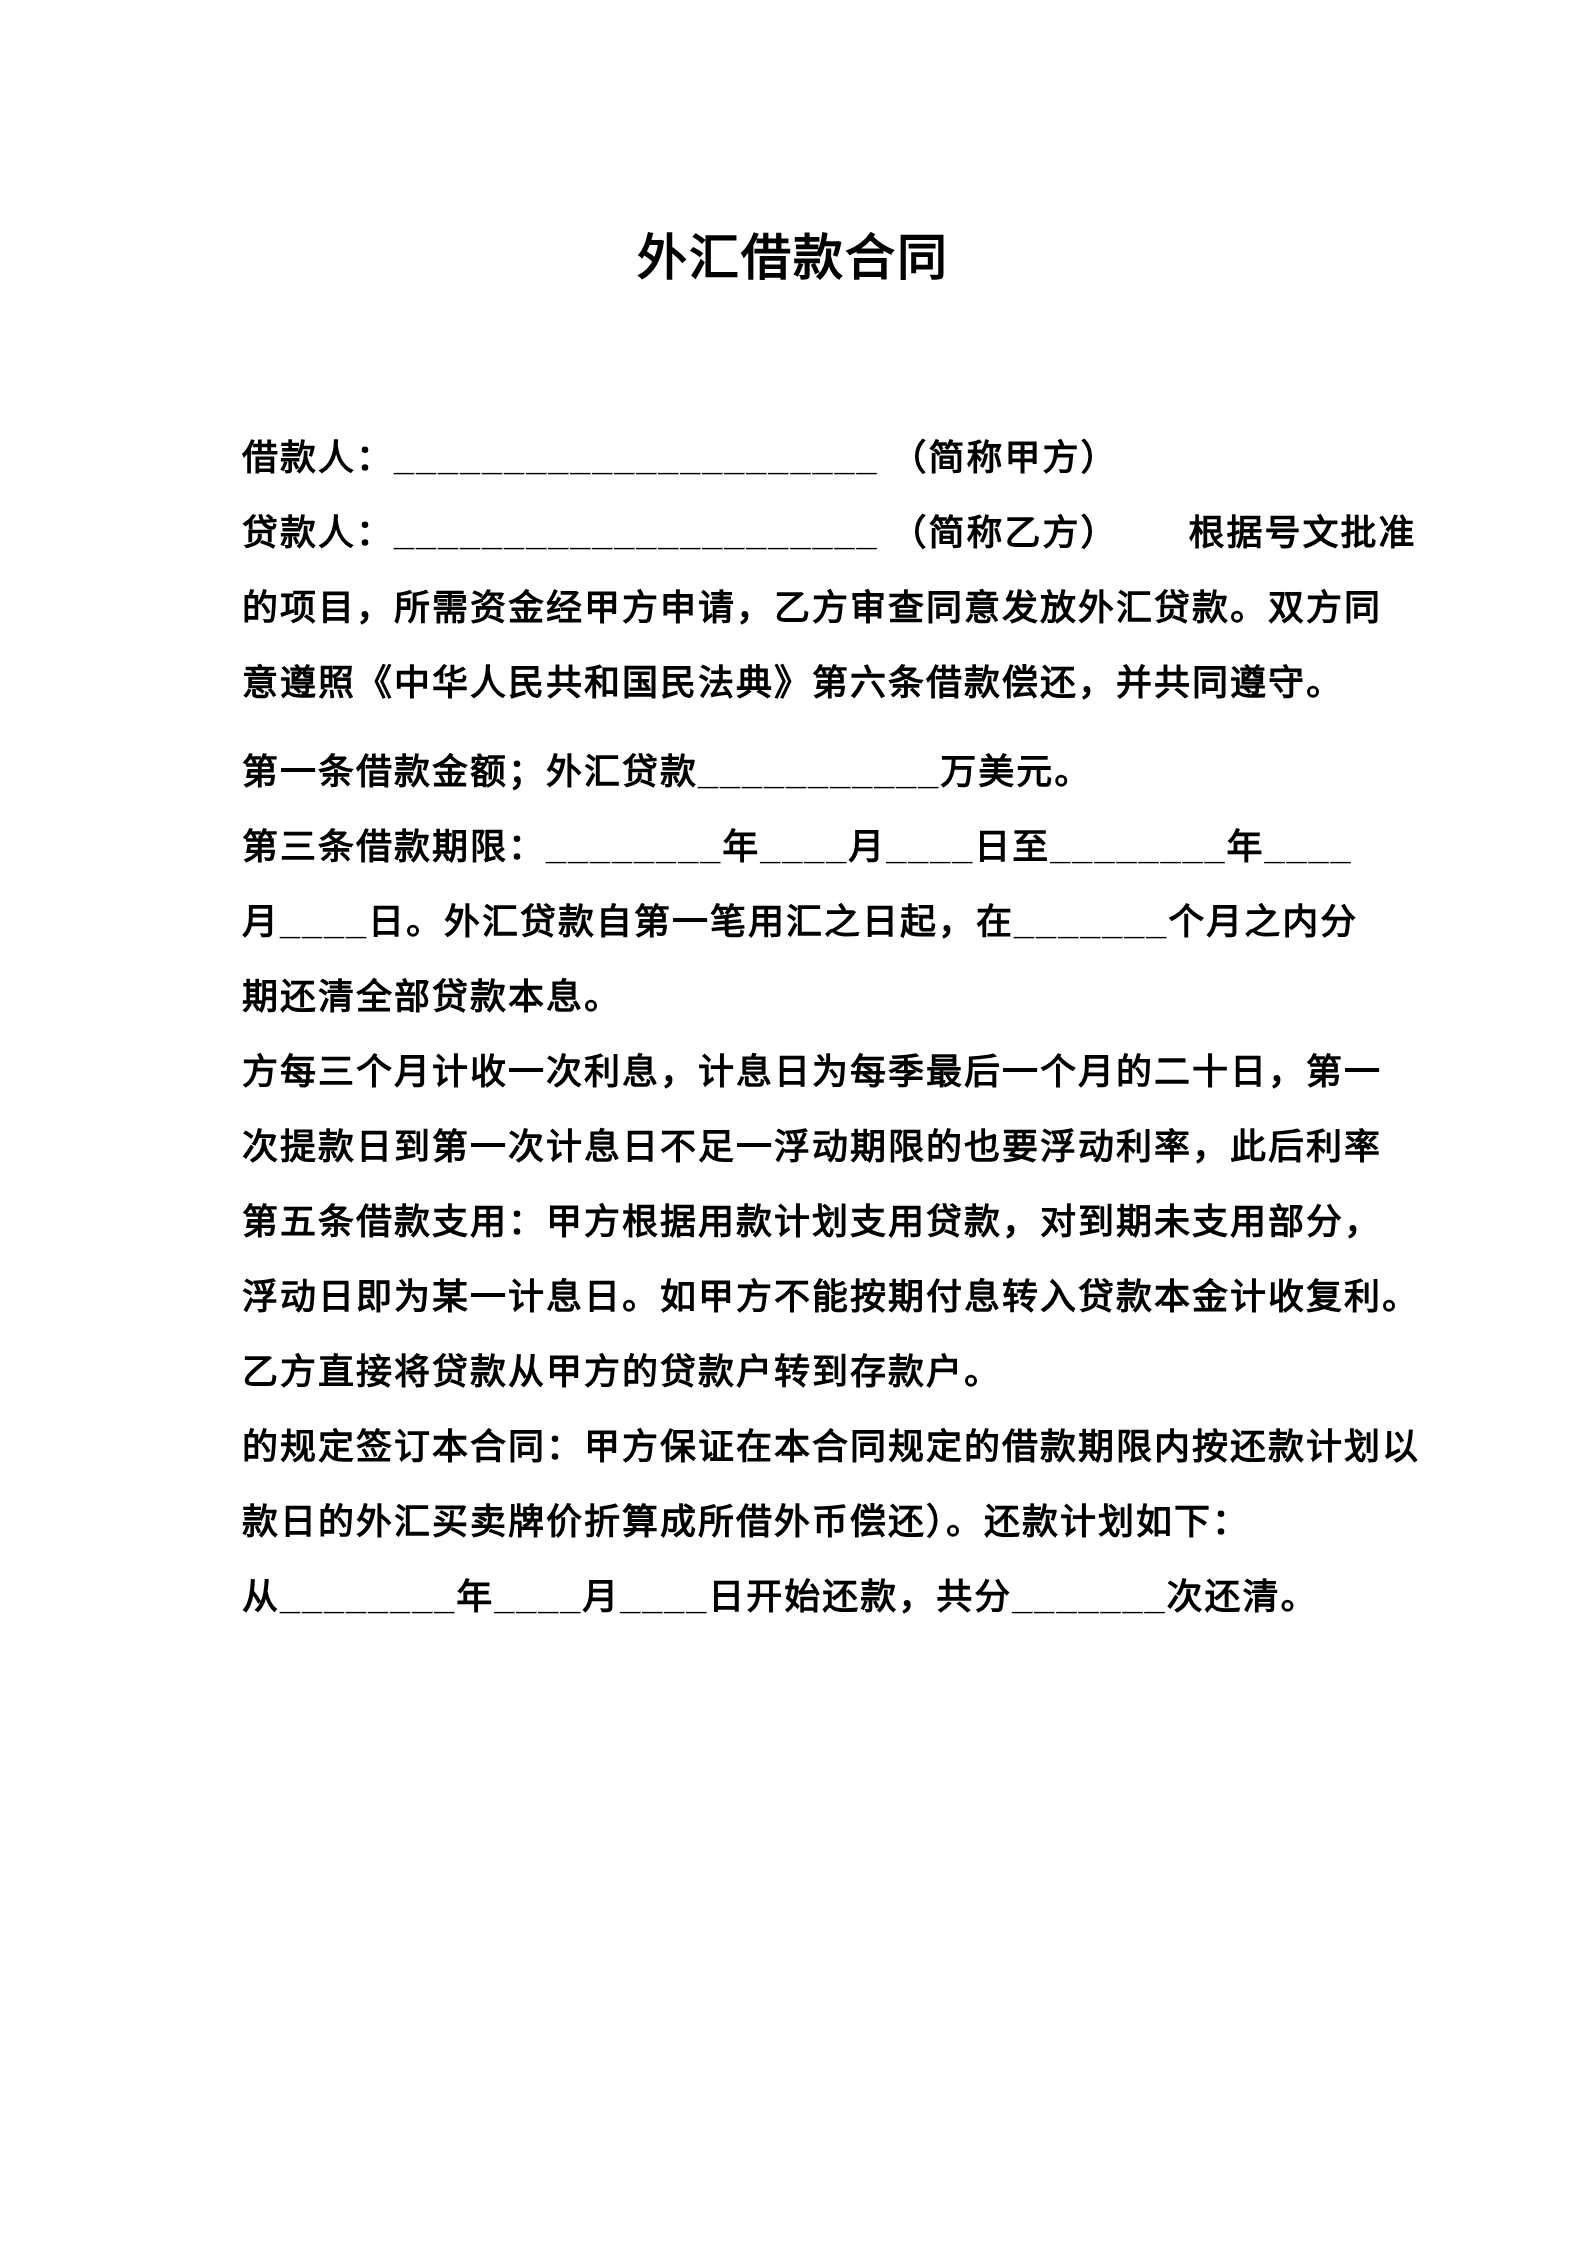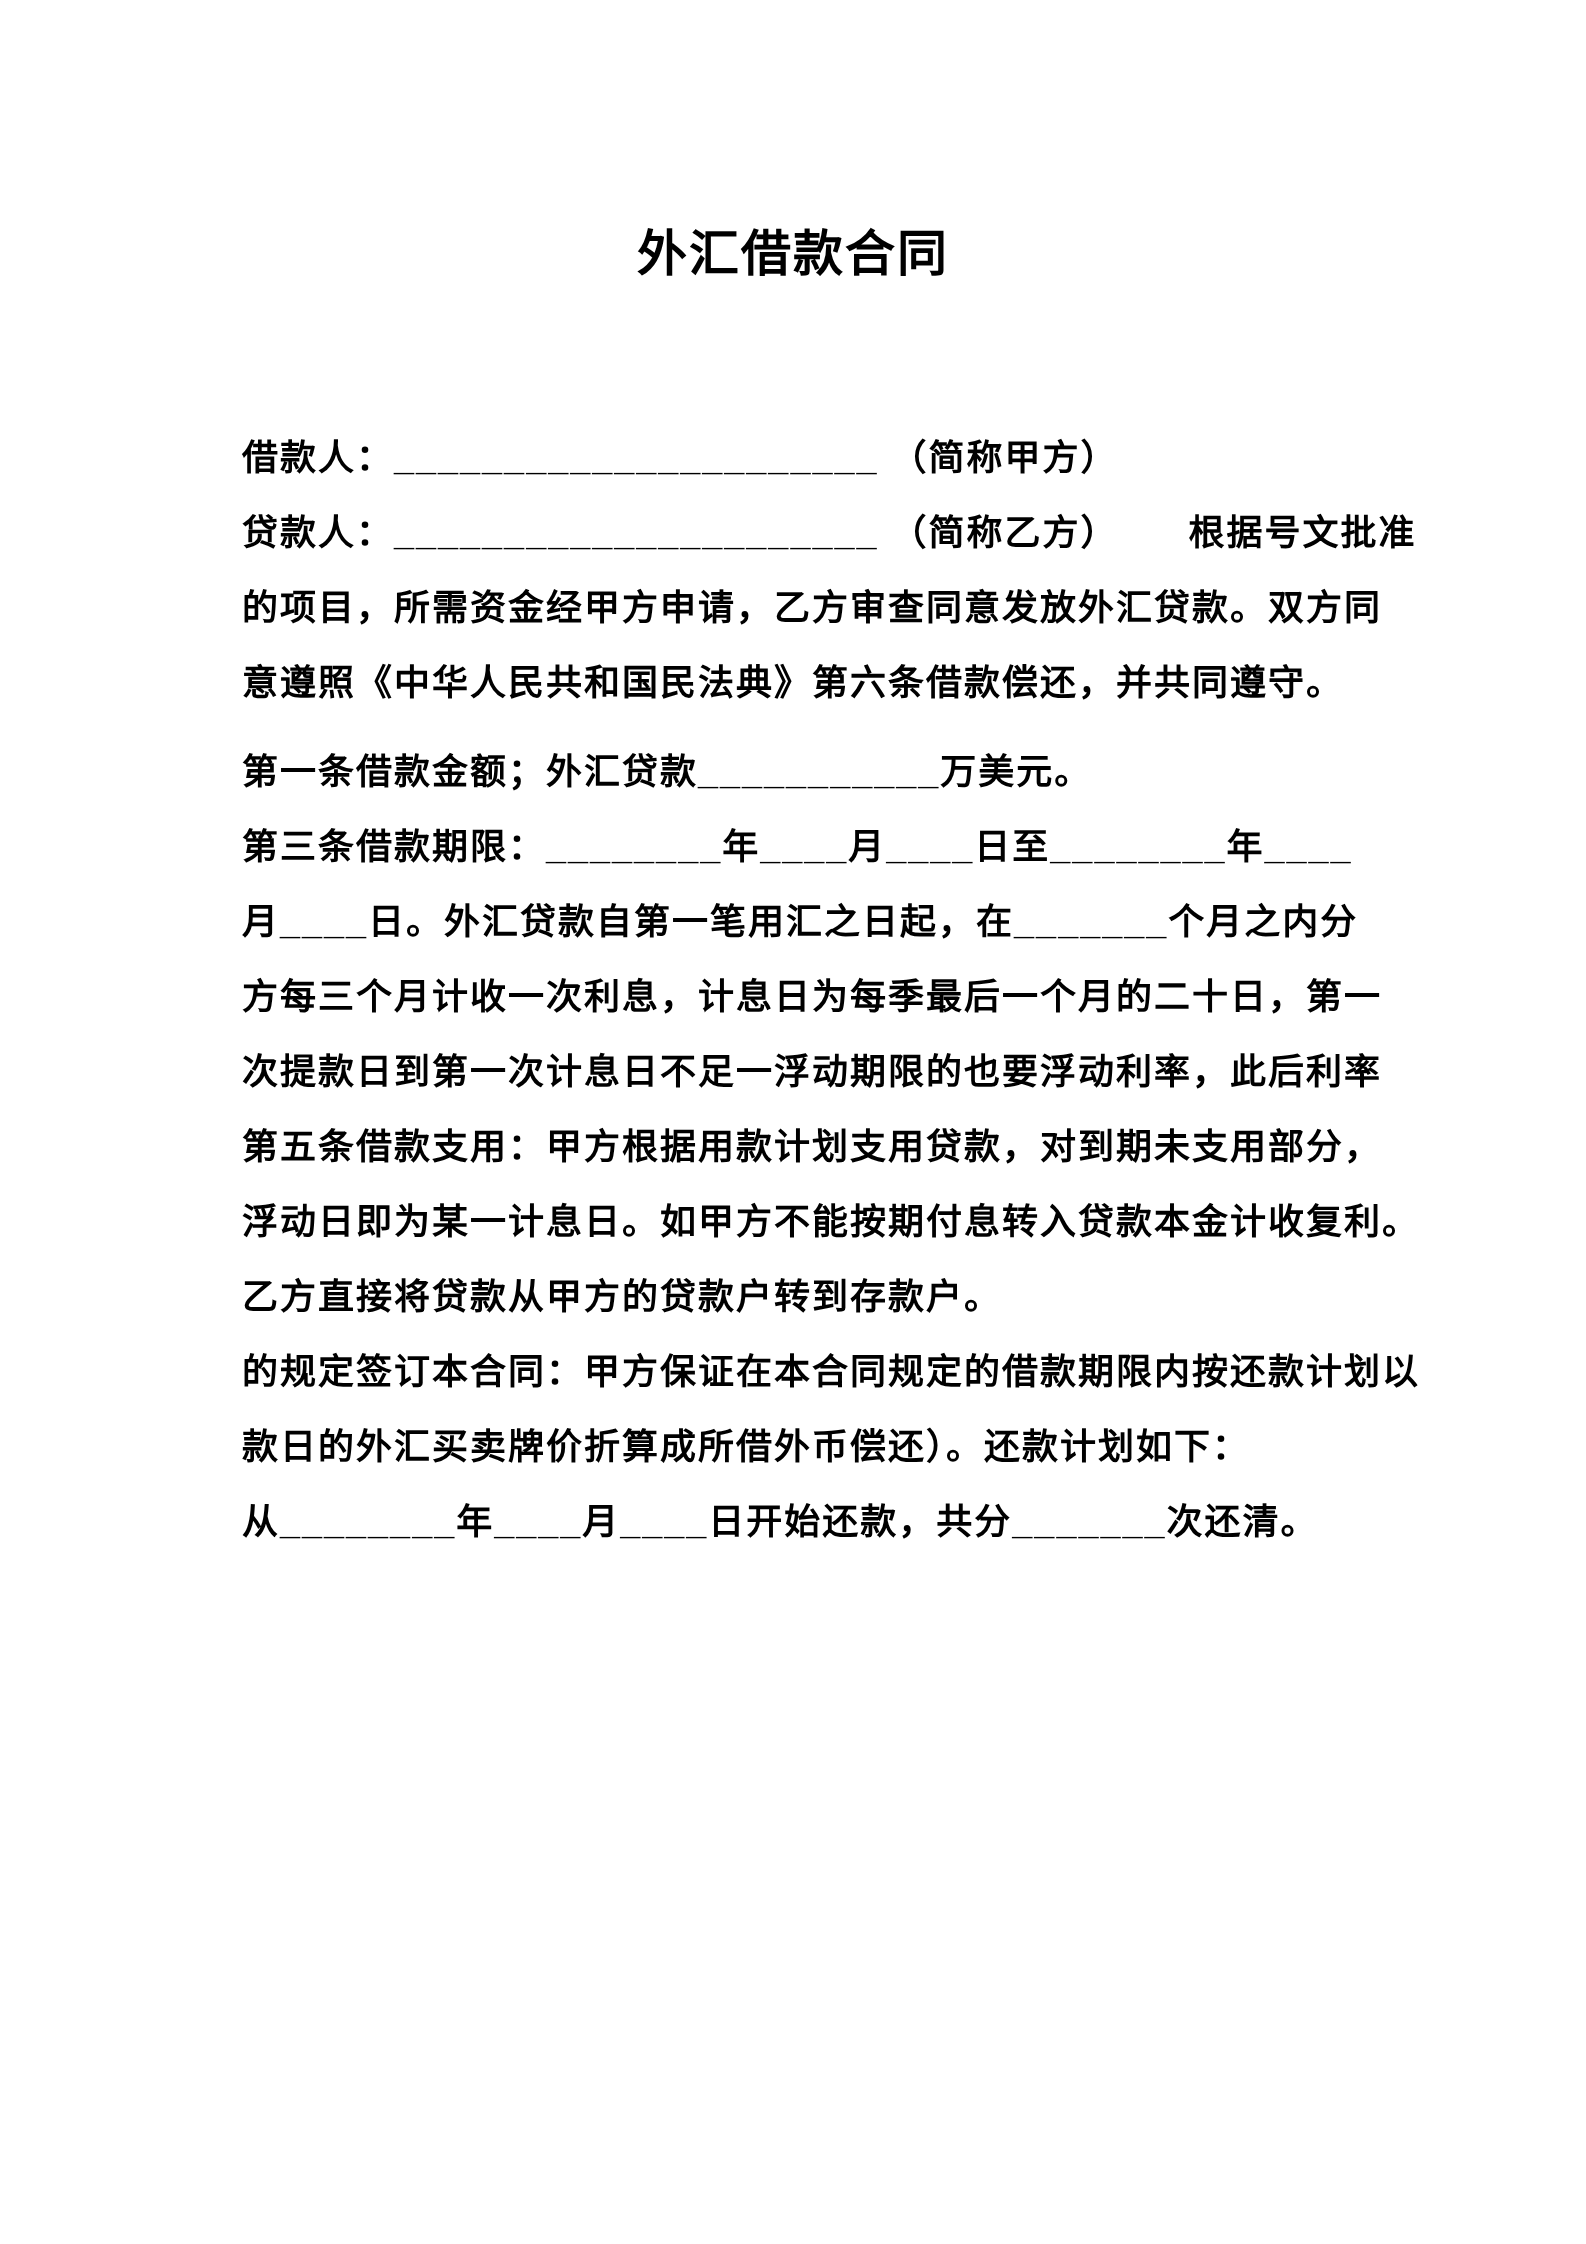--- a/index.html
+++ b/index.html
@@ -20,21 +20,20 @@
   .doc-title {
     margin: 0;
     padding-top: 225px;
     height: 66px;
     line-height: 66px;
     text-align: center;
     font-size: 50px;
     font-weight: bold;
     letter-spacing: 2px;
     color: #000000;
-    font-family: Liberation Mono, monospace;
   }
   .doc-body {
     margin-top: 129px;
     padding-left: 242px;
     padding-right: 113px;
   }
   .doc-line {
     font-size: 36px;
     font-weight: bold;
     line-height: 75px;
@@ -52,20 +51,21 @@
 <div class="page">
   <h1 class="doc-title">外汇借款合同</h1>
   <div class="doc-body">
     <div class="doc-line">借款人：______________________ （简称甲方）</div>
     <div class="doc-line">贷款人：______________________ （简称乙方）　　 根据号文批准</div>
     <div class="doc-line">的项目，所需资金经甲方申请，乙方审查同意发放外汇贷款。双方同</div>
     <div class="doc-line">意遵照《中华人民共和国民法典》第六条借款偿还，并共同遵守。</div>
     <div class="doc-line gap-lg">第一条借款金额；外汇贷款___________万美元。</div>
     <div class="doc-line">第三条借款期限：________年____月____日至________年____</div>
     <div class="doc-line">月____日。外汇贷款自第一笔用汇之日起，在_______个月之内分</div>
+    <div class="doc-line">期还清全部贷款本息。</div>
     <div class="doc-line">方每三个月计收一次利息，计息日为每季最后一个月的二十日，第一</div>
     <div class="doc-line">次提款日到第一次计息日不足一浮动期限的也要浮动利率，此后利率</div>
     <div class="doc-line">第五条借款支用：甲方根据用款计划支用贷款，对到期未支用部分，</div>
     <div class="doc-line">浮动日即为某一计息日。如甲方不能按期付息转入贷款本金计收复利。</div>
     <div class="doc-line">乙方直接将贷款从甲方的贷款户转到存款户。</div>
     <div class="doc-line">的规定签订本合同：甲方保证在本合同规定的借款期限内按还款计划以</div>
     <div class="doc-line">款日的外汇买卖牌价折算成所借外币偿还）。还款计划如下：</div>
     <div class="doc-line">从________年____月____日开始还款，共分_______次还清。</div>
   </div>
 </div>

